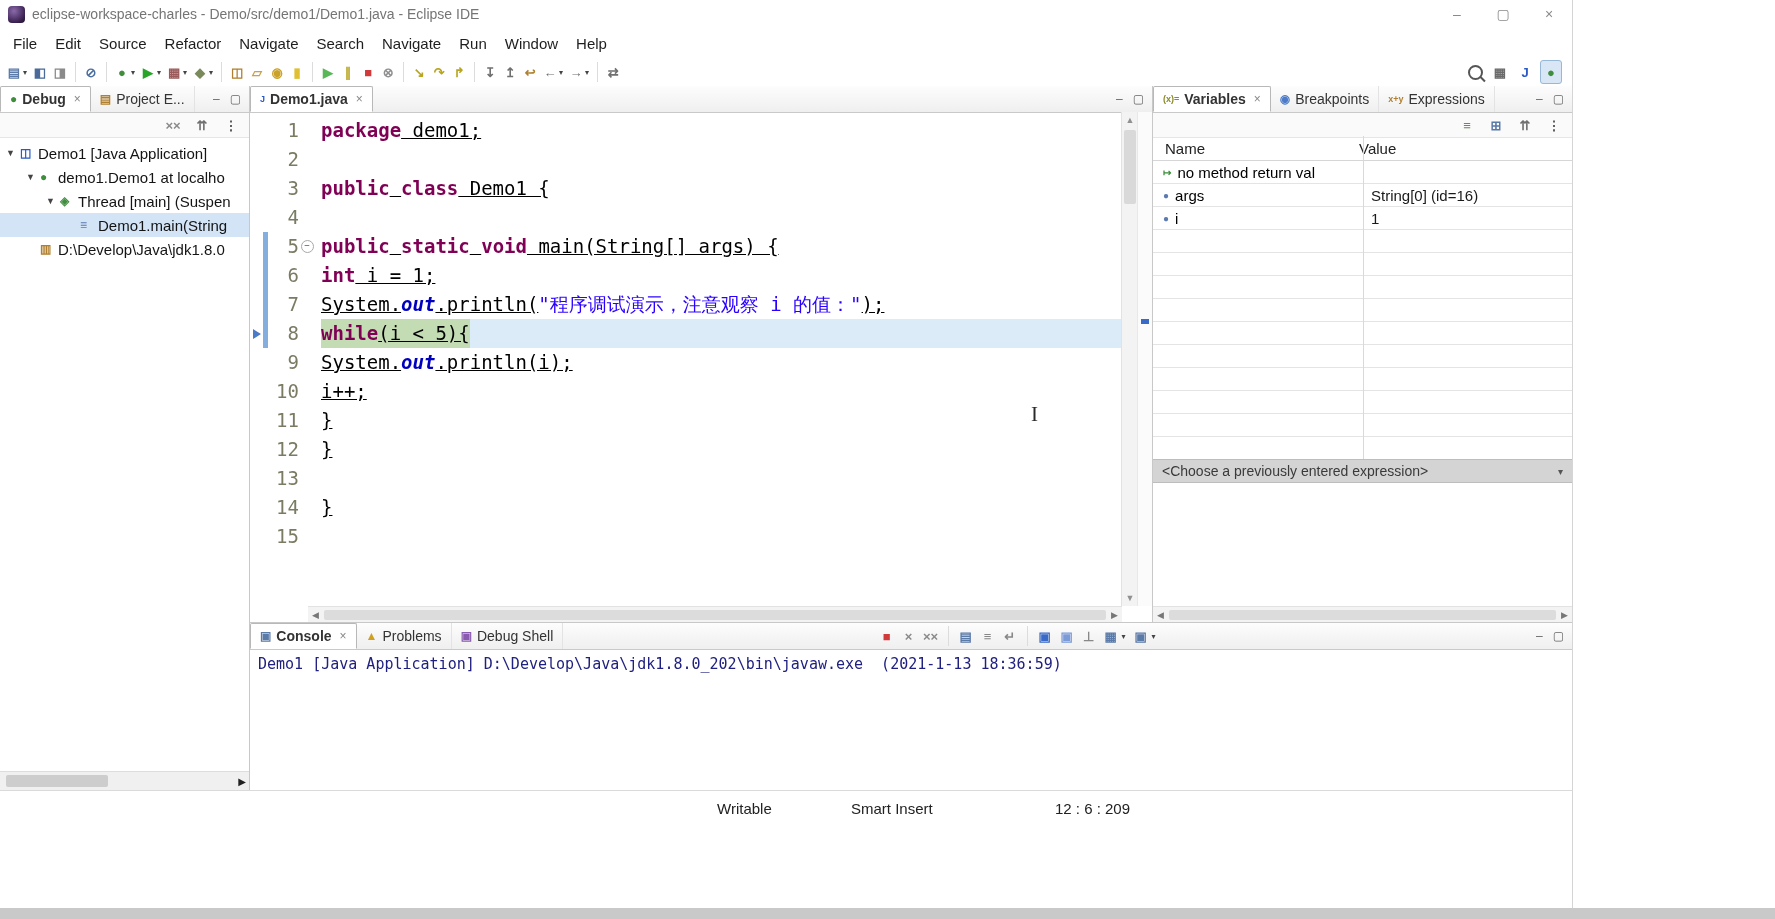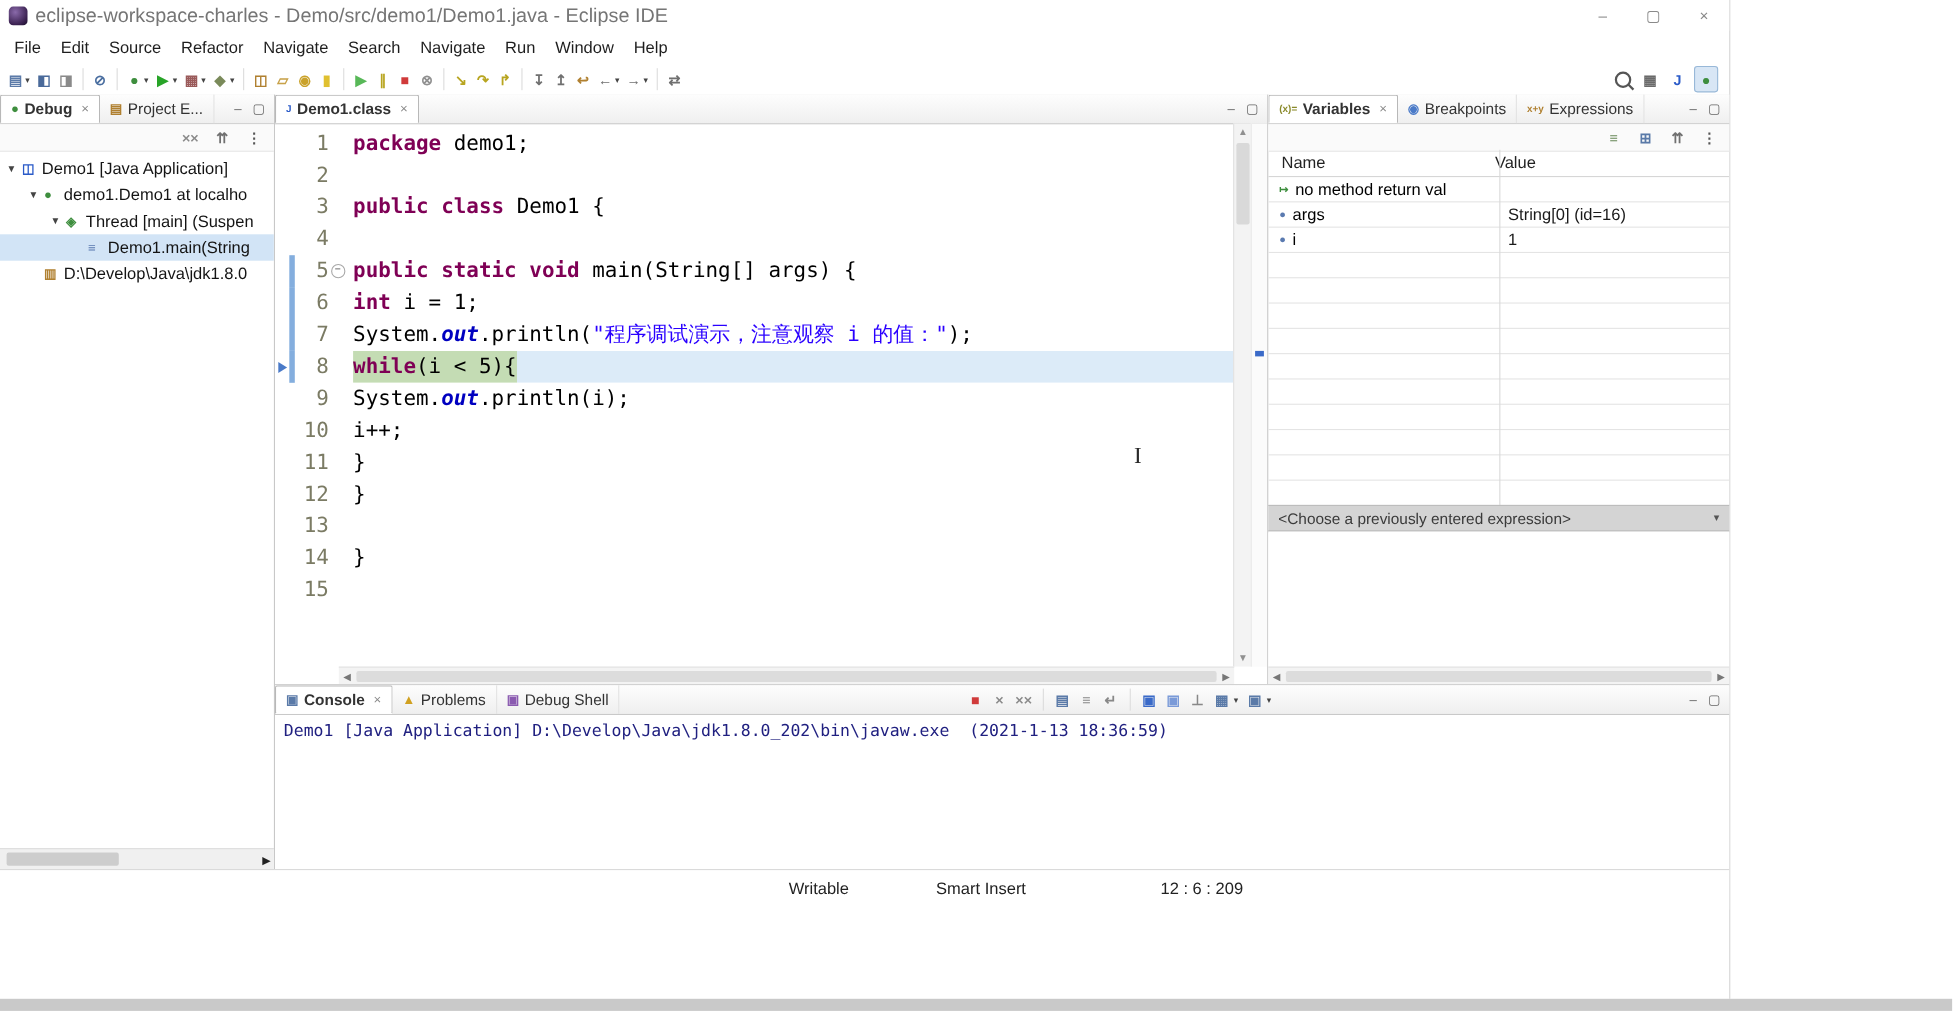--- a/index.html
+++ b/index.html
@@ -4,21 +4,21 @@
 <style>
   html,body{margin:0;padding:0;background:#fff;}
   .desktop{position:relative;width:1775px;height:919px;background:#fff;overflow:hidden;
            font-family:"Liberation Sans",sans-serif;-webkit-font-smoothing:antialiased;}
   .win{position:absolute;left:0;top:0;width:1572px;height:908px;background:#fff;border-right:1px solid #d5d5d5;}
 
   
   .titlebar{position:absolute;left:0;top:0;right:0;height:28px;display:flex;align-items:center;background:#fff;}
   .title-icon{width:17px;height:17px;margin:0 7px 0 8px;border-radius:4px;flex:none;
               background:radial-gradient(circle at 35% 30%,#8a6aaa,#3a2150 70%,#1a0e28);}
-  .title-text{color:#757575;font-size:18px;white-space:nowrap;}
+  .title-text{color:#757575;font-size:14px;white-space:nowrap;}
   .win-controls{margin-left:auto;display:flex;height:100%;}
   .win-btn{width:46px;height:100%;display:flex;align-items:center;justify-content:center;color:#8a8a8a;font-size:14px;}
 
   
   .menubar{position:absolute;left:0;top:28px;right:0;height:30px;display:flex;align-items:center;padding-left:4px;font-size:15px;color:#1e1e1e;}
   .menu-item{padding:4px 9px;}
   .toolbar{position:absolute;left:0;top:58px;right:0;height:28px;display:flex;align-items:center;border-bottom:1px solid #e4e4e4;padding-left:4px;}
   #toolbar-left{display:flex;align-items:center;}
   .tb-right{margin-left:auto;display:flex;align-items:center;gap:5px;padding-right:10px;}
   .tb-icon{min-width:20px;height:22px;display:inline-flex;align-items:center;justify-content:center;font-size:13px;font-weight:bold;}
@@ -63,21 +63,21 @@
   .cl-diff.on{background:#84aede;}
   .cl-num{width:31px;flex:none;text-align:right;color:#7b7b64;font-size:19px;line-height:29px;}
   .cl-fold{width:16px;flex:none;display:flex;align-items:center;justify-content:center;}
   .fold-c{width:11px;height:11px;border:1px solid #a8a8a8;border-radius:50%;font-size:9px;line-height:9px;text-align:center;color:#555;background:#fff;}
   .cl-code{flex:1;display:flex;align-items:stretch;white-space:pre;font-size:19px;line-height:29px;padding-left:6px;overflow:hidden;}
   .ind{display:flex;align-items:center;}
   .toks{display:flex;align-items:flex-start;}
   .toks.hl{background:#c4dcb4;}
   .hl-fill{flex:1;background:#dcebf8;}
   .tk-kw{color:#7f0055;font-weight:bold;}
-  .tk-pl{color:#000;}
+  .tk-pl{color:#000;text-decoration:underline;}
   .tk-st{color:#2a00ff;}
   .tk-fl{color:#0000c0;font-style:italic;font-weight:bold;}
   .ed-vscroll{position:absolute;right:14px;top:0;width:16px;bottom:16px;background:#f3f3f3;border-left:1px solid #e2e2e2;}
   .ed-vscroll .arr{position:absolute;left:0;width:100%;text-align:center;font-size:9px;color:#909090;}
   .arr.up{top:3px;} .arr.dn{bottom:3px;}
   .ed-vthumb{position:absolute;top:18px;left:2px;right:2px;height:74px;background:#d9d9d9;border-radius:2px;}
   .ed-over{position:absolute;right:0;top:0;width:14px;bottom:16px;background:#fbfbfb;border-left:1px solid #e8e8e8;}
   .ed-over-mark{position:absolute;right:3px;top:42%;width:8px;height:5px;background:#3a6ac8;}
   .hscroll{position:absolute;height:16px;background:#f3f3f3;border-top:1px solid #e2e2e2;display:flex;align-items:center;justify-content:space-between;font-size:9px;color:#777;padding:0 4px;box-sizing:border-box;}
   .ed-hscroll{left:58px;right:30px;bottom:0;}
@@ -248,21 +248,21 @@
         <div class="dbg-thumb"></div>
         <span class="dbg-arrow">▶</span>
       </div>
     </div>
 
     <div id="editor">
       <div class="tabrow">
         <div class="tabs-host" id="editor-tabs">
             <div class="tab sel">
               <span class="tab-ic sm" style="color: rgb(42, 90, 200);">J</span>
-              <span class="tab-lb">Demo1.class</span>
+              <span class="tab-lb">Demo1.java</span>
               <span class="tab-x">×</span>
             </div>
           </div>
         <div class="pctl" id="editor-ctl">
             <span class="pctl-ic">–</span>
             <span class="pctl-ic">▢</span>
           </div>
       </div>
       <div class="ed-body">
         <div class="code-col" id="code-col">

